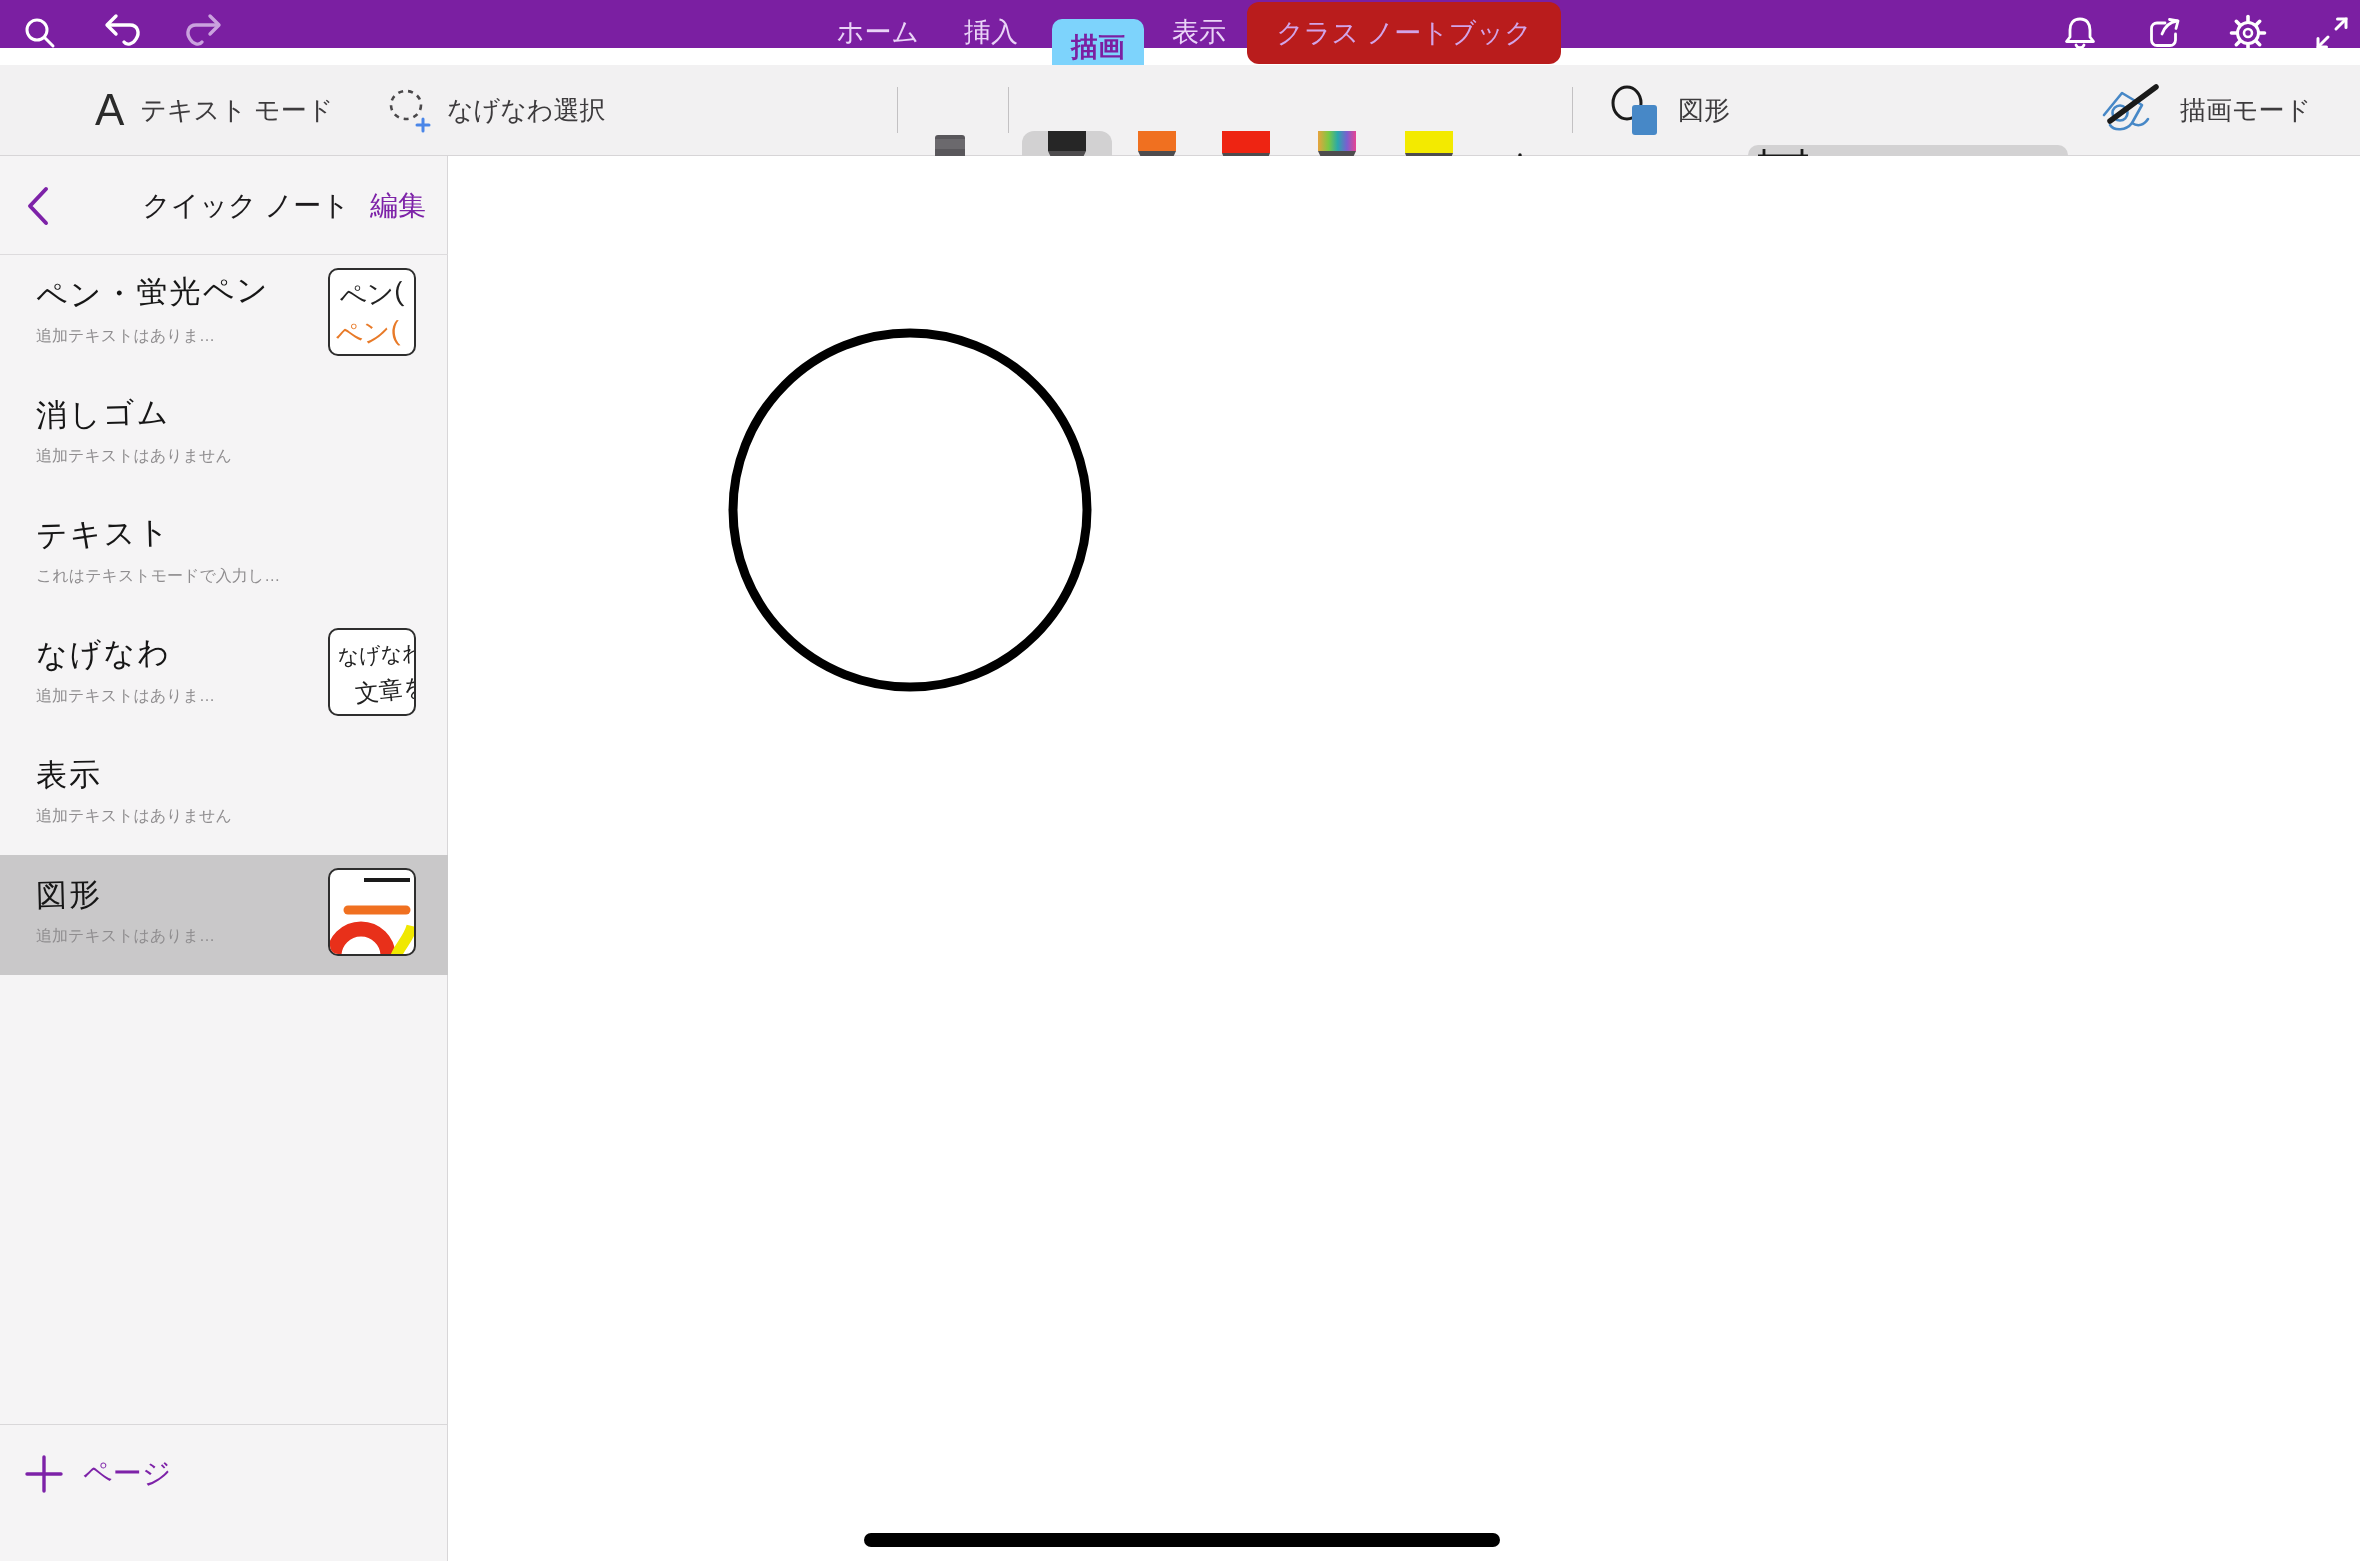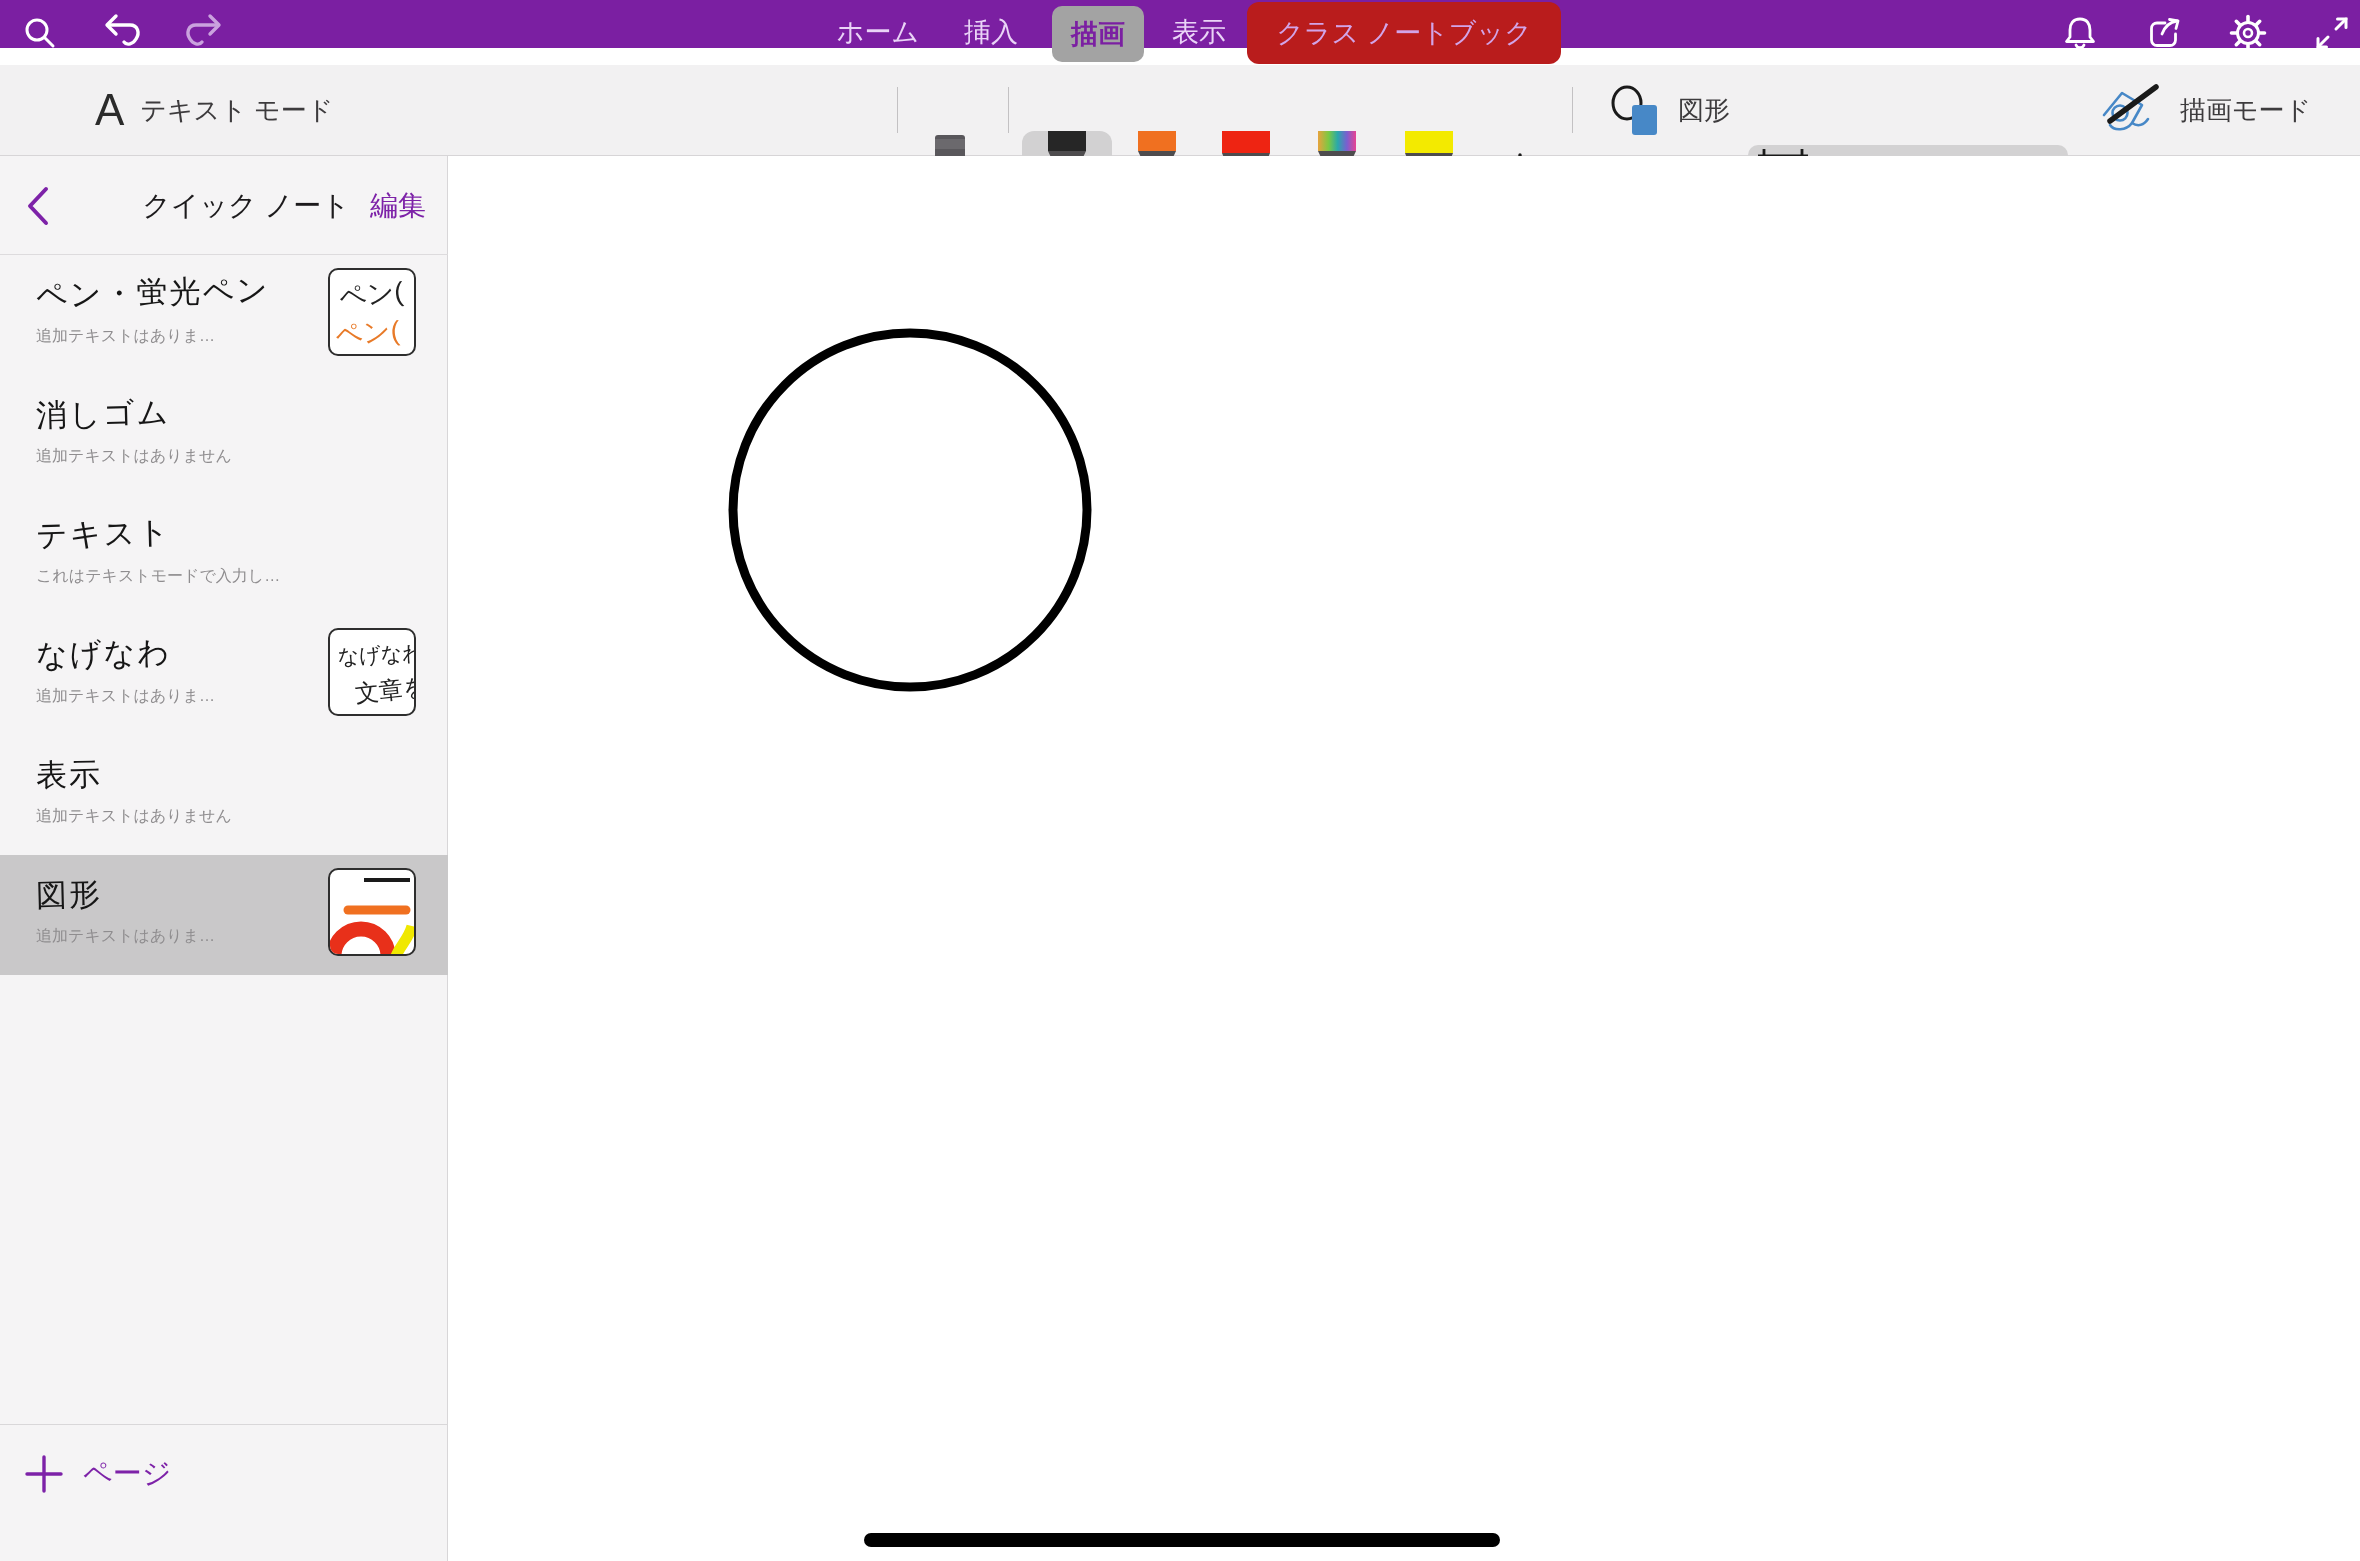--- a/index.html
+++ b/index.html
@@ -6,21 +6,21 @@
   body{
     width:2360px;height:1561px;position:relative;overflow:hidden;
     background:#ffffff;
     font-family:"Liberation Sans","DejaVu Sans",sans-serif;
     -webkit-font-smoothing:antialiased;
   }
   
   .topbar{position:absolute;left:0;top:0;width:2360px;height:48px;background:#7b1fa2;}
   .tb-icon{position:absolute;top:0;height:65px;width:56px;display:flex;align-items:center;justify-content:center;}
   .tab{position:absolute;top:0;height:64px;line-height:64px;font-size:27px;color:#ead4f7;text-align:center;}
-  .tab-active{position:absolute;left:1052px;top:6px;width:92px;height:56px;border-radius:10px;background:#a3a3a3;
+  .tab-active{position:absolute;left:1052px;top:19px;width:92px;height:56px;border-radius:10px;background:#7dd3fc;
     color:#7b1fa2;font-weight:700;font-size:27px;display:flex;align-items:center;justify-content:center;}
   .tab-dark{position:absolute;left:1247px;top:2px;width:314px;height:62px;border-radius:12px;background:#b91c1c;
     color:#d2a4e8;font-size:27px;display:flex;align-items:center;justify-content:center;}
   
   .toolbar{position:absolute;left:0;top:65px;width:2360px;height:90px;background:#f2f1f2;border-bottom:1px solid #d7d5d7;}
   .tool{position:absolute;top:0;height:90px;display:flex;align-items:center;gap:16px;color:#3d3b3d;font-size:26px;white-space:nowrap;}
   .vdiv{position:absolute;top:22px;width:1px;height:46px;background:#c3c1c3;}
   .a-glyph{font-size:44px;font-weight:500;color:#2b2b2b;line-height:1;}
   .pen-slot{position:absolute;top:66px;}
   .pen-selected-box{position:absolute;left:1022px;top:66px;width:90px;height:84px;background:#d2d1d2;border-radius:12px;}
@@ -118,20 +118,30 @@
       </g>
     </svg>
   </div>
 </div>
 
 <div class="toolbar">
   <div class="tool" style="left:95px;">
     <span class="a-glyph">A</span>
     <span>テキスト モード</span>
   </div>
+  <div class="tool" style="left:385px;">
+    <svg width="46" height="50" viewBox="0 0 46 50">
+      <ellipse cx="21" cy="20" rx="15" ry="14" fill="none" stroke="#4a484a" stroke-width="2.6" stroke-dasharray="5 5"></ellipse>
+      <g stroke="#4a86e8" stroke-width="3" stroke-linecap="round">
+        <line x1="32" y1="40" x2="44" y2="40"></line>
+          <line x1="38" y1="34" x2="38" y2="46"></line>
+      </g>
+    </svg>
+    <span>なげなわ選択</span>
+  </div>
 
   <div class="vdiv" style="left:897px;"></div>
 
   <div class="pen-slot" style="left:928px;top:70px;">
     <svg width="44" height="58" viewBox="0 0 44 58">
       <rect x="7" y="0" width="30" height="26" rx="3" fill="#59575b"></rect>
       <rect x="7" y="4" width="30" height="10" fill="#6b696d"></rect>
       <rect x="5" y="22" width="34" height="34" rx="6" fill="#efb3c4"></rect>
       <rect x="9" y="26" width="14" height="26" rx="5" fill="#f5c6d3"></rect>
     </svg>

